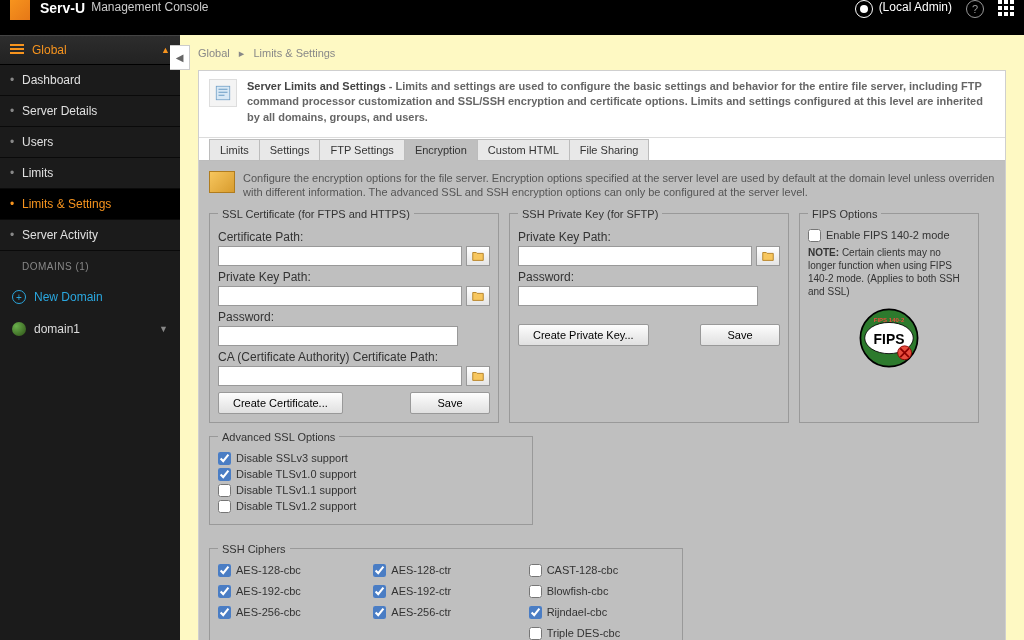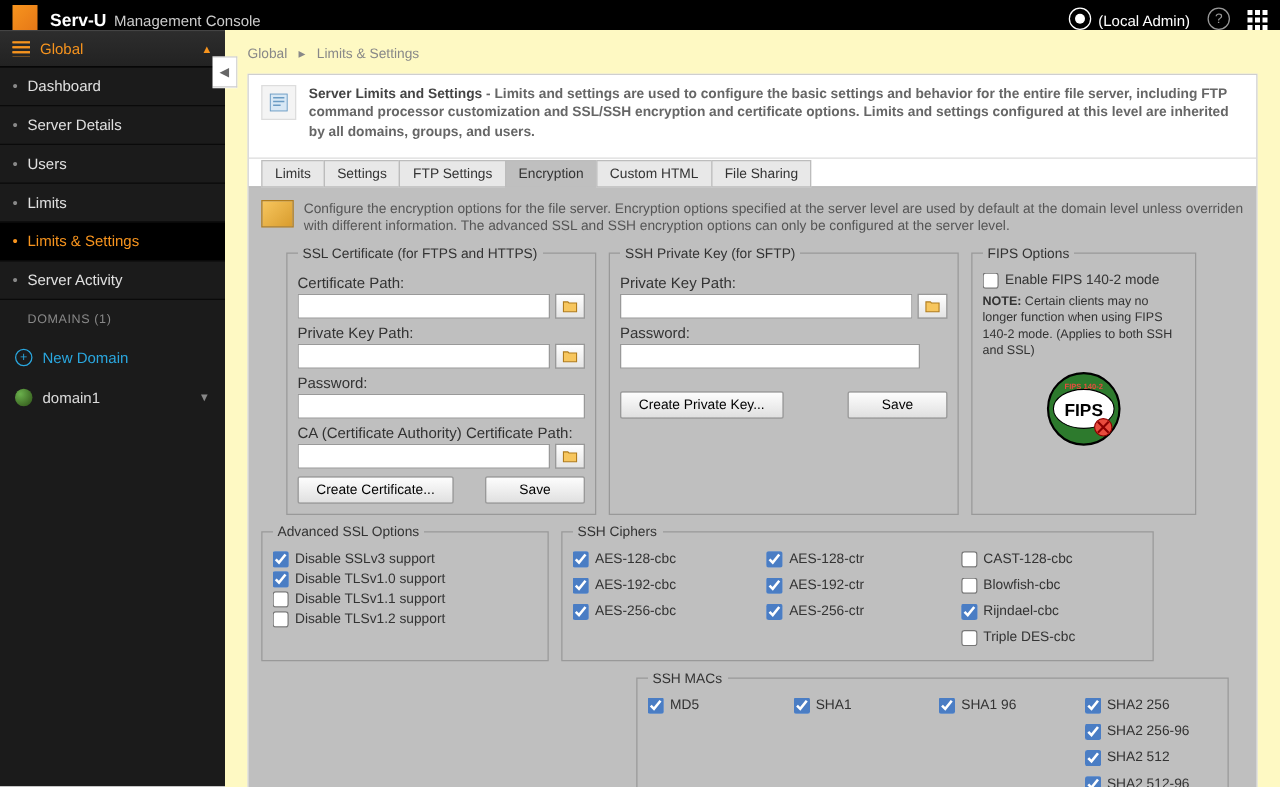--- a/index.html
+++ b/index.html
@@ -1,19 +1,19 @@
 <!DOCTYPE html>
 <html><head>
 <meta charset="utf-8">
 <style>
 * { box-sizing: border-box; margin: 0; padding: 0; font-family: Arial, sans-serif; }
 body { background: #fff; font-size: 11px; color: #333; width: 1024px; height: 640px; overflow: hidden; }
 
 
-.topbar { height: 24px; background: #000; display: flex; align-items: flex-end; padding: 0 10px; color: #fff; }
+.topbar { height: 35px; background: #000; display: flex; align-items: flex-start; padding: 0 10px; color: #fff; }
 .logo-icon { width: 20px; height: 20px; background: linear-gradient(135deg, #f7941e 0%, #e67817 100%); margin-right: 10px; }
 .app-title { font-size: 14px; font-weight: bold; }
 .app-sub { font-size: 12px; color: #ccc; margin-left: 6px; }
 .topbar-spacer { flex: 1; }
 .user-icon { width: 18px; height: 18px; border: 1.5px solid #fff; border-radius: 50%; display: inline-flex; align-items: center; justify-content: center; margin-right: 6px; }
 .user-icon::after { content: ""; width: 8px; height: 8px; background: #fff; border-radius: 50%; }
 .user-label { font-size: 12px; margin-right: 14px; }
 .help-icon { width: 18px; height: 18px; border: 1.5px solid #999; border-radius: 50%; display: inline-flex; align-items: center; justify-content: center; color: #999; font-size: 11px; margin-right: 14px; }
 .grid-icon { display: grid; grid-template-columns: repeat(3, 4px); grid-gap: 2px; }
 .grid-icon span { width: 4px; height: 4px; background: #fff; }
@@ -72,24 +72,24 @@
 .btn-row .spacer { flex:1;}
 
 .chk { display:flex; align-items:center; gap:5px; font-size:11px; margin:3px 0; }
 .chk input { width:13px; height:13px; accent-color:#4a7dc4;}
 .cipher-grid { display:grid; grid-template-columns: repeat(4, 1fr); gap:2px 10px;}
 .mac-grid { display:grid; grid-template-columns: repeat(4, 1fr); gap:2px 10px;}
 
 .fips-note { font-size:10px; line-height:1.3; margin-top:4px; color:#333;}
 .fips-badge { width:70px; height:65px; margin:8px auto 0; display:block;}
 
-.half-left { width: 248px; margin-left: 20px;}
+.half-left { width: 290px;}
 .half-right { width: 280px;}
 .fips-box { width: 180px;}
-.wide-fieldset { width: 230px;}
+.wide-fieldset { width: 324px;}
 .cipher-fieldset { width: 474px;}
 </style>
 </head>
 <body>
 
 <div class="topbar">
   <div class="logo-icon"></div>
   <span class="app-title">Serv-U</span>
   <span class="app-sub">Management Console</span>
   <div class="topbar-spacer"></div>

